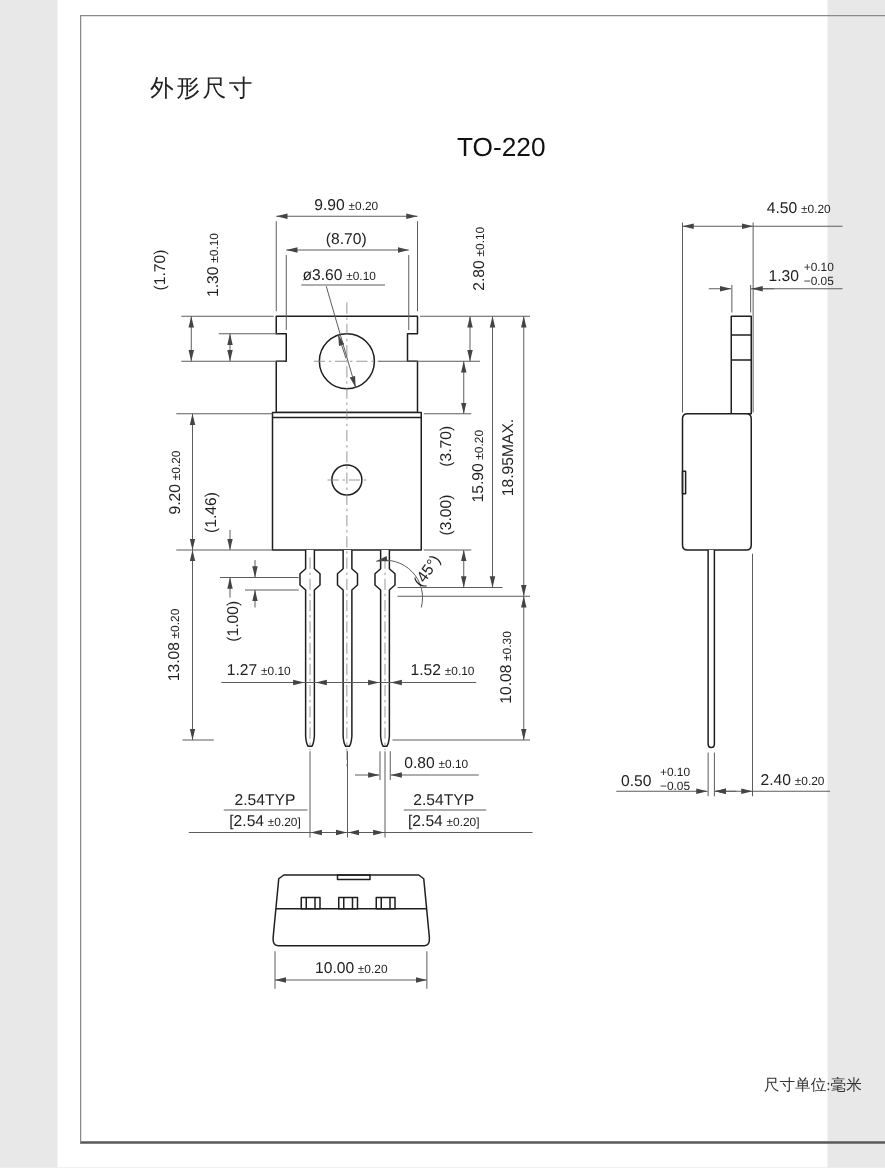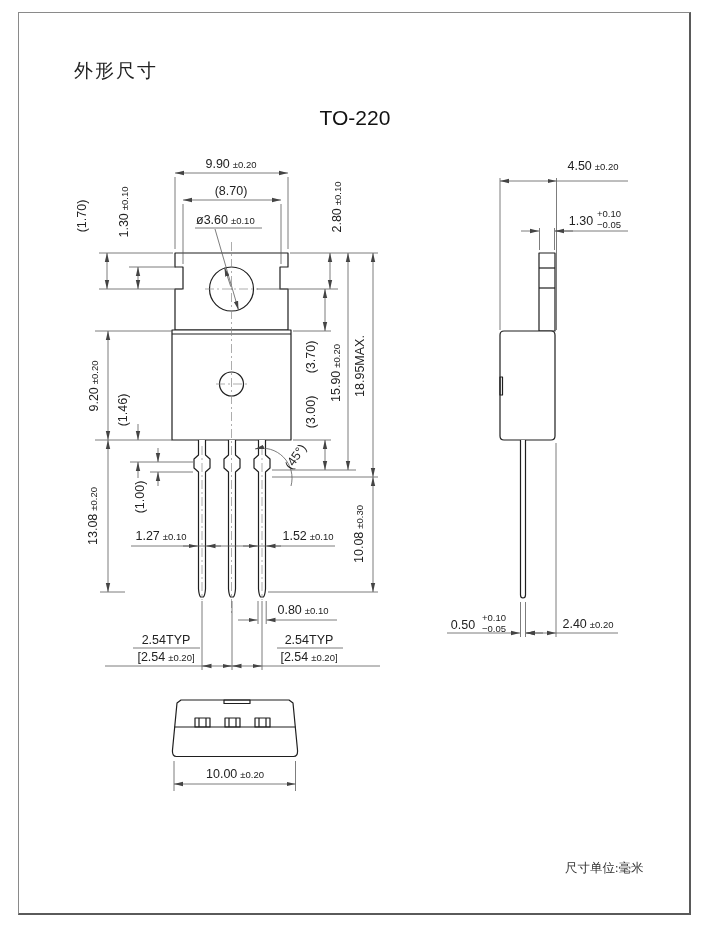--- a/index.html
+++ b/index.html
@@ -1,16 +1,16 @@
 <!DOCTYPE html>
 <html><head>
 <meta charset="utf-8">
 <style>
   html,body{margin:0;padding:0;background:#e8e8e8;}
-  .page{position:relative;width:708px;height:934px;background:#ffffff;margin:0 auto;
+  .page{position:relative;width:616px;height:934px;background:#ffffff;margin:0 auto;
         font-family:"Liberation Sans", sans-serif;}
   .sheet-border{position:absolute;left:18px;top:12px;width:670px;height:900px;
         border:1px solid #8a8a8a;border-right:2px solid #5a5a5a;border-bottom:2px solid #5a5a5a;}
   svg{position:absolute;left:0;top:0;}
   .geo{stroke:#1f1f1f;stroke-width:1.2;fill:none;stroke-linejoin:round;}
   .geow{stroke:#1f1f1f;stroke-width:1.2;fill:#ffffff;stroke-linejoin:round;}
   .dl{stroke:#5c5c5c;stroke-width:0.8;fill:none;}
   .cl{stroke:#8a8a8a;stroke-width:0.7;fill:none;stroke-dasharray:9 3 2 3;}
   .dim{font-family:"Liberation Sans",sans-serif;font-size:12.5px;fill:#222;}
   .tol{font-size:9.5px;}

